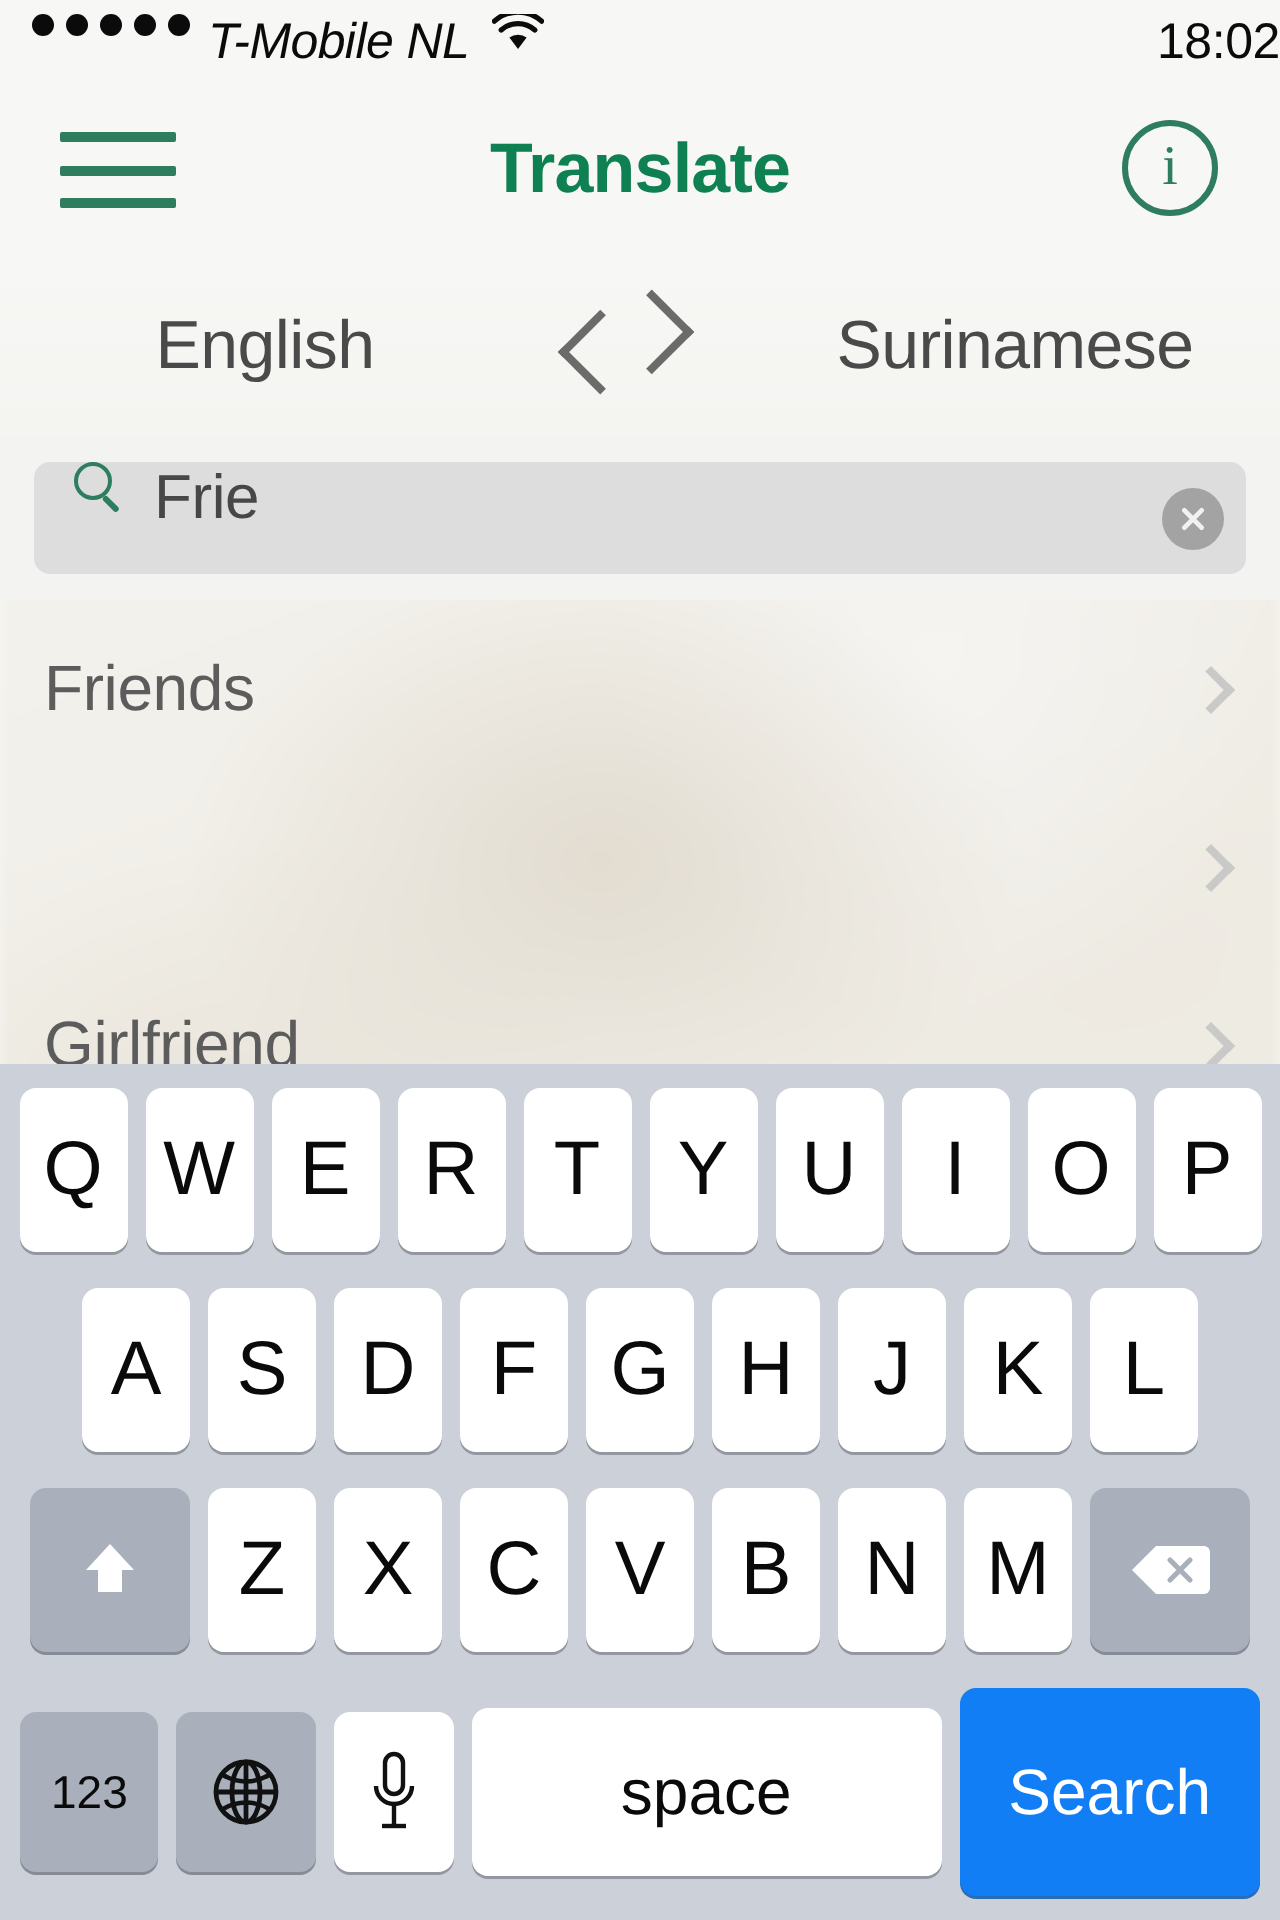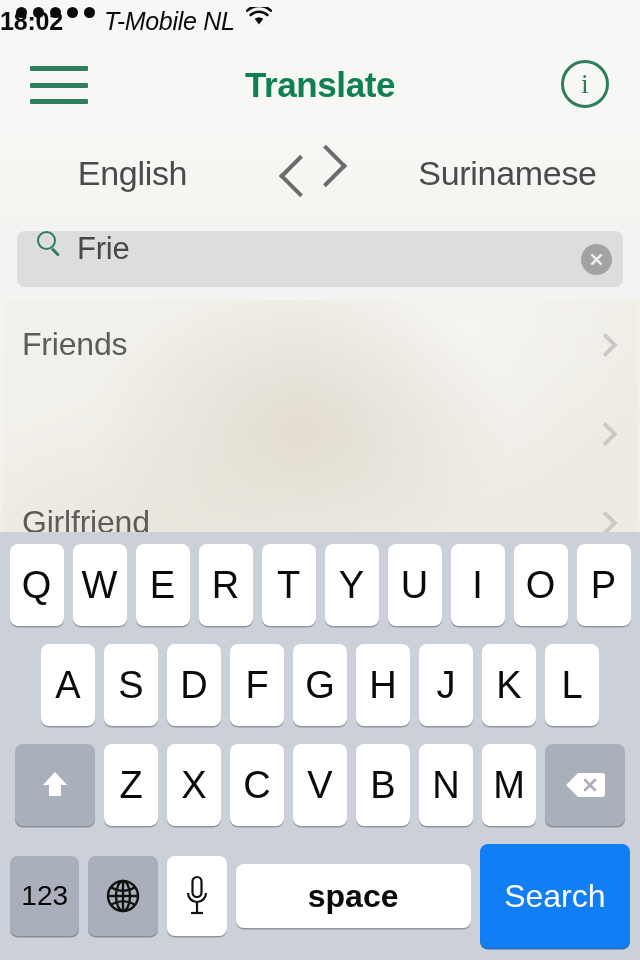--- a/index.html
+++ b/index.html
@@ -31,22 +31,22 @@
     display:flex; align-items:center;
     padding:0 16px;
     z-index:5;
   }
   .sb-left { display:flex; align-items:flex-start; gap:9px;font-style:italic; }
   .dots { display:flex; gap:6px; align-items:center; }
   .dots i { width:11px; height:11px; border-radius:50%; background:#0b0b0b; display:block; }
   .carrier { font-size:25px; color:#0b0b0b; letter-spacing:-0.3px; }
   .wifi { width:26px; height:19px; position:relative; display:inline-block; margin-left:2px; }
   .sb-center {
-    position:absolute; left:0; right:0; text-align:left;
-    font-size:25px; font-weight:bold; color:#0b0b0b; letter-spacing:-0.2px;
+    position:absolute; left:0; right:0; text-align:right;
+    font-size:25px; font-weight:normal; color:#0b0b0b; letter-spacing:-0.2px;
   }
   .sb-right {
     margin-left:auto; display:flex; align-items:center; gap:7px; z-index:2;
   }
   .pct { font-size:25px; color:#0b0b0b; letter-spacing:-0.5px; }
   .battery {
     width:48px; height:23px; border:2.5px solid #0b0b0b; border-radius:5px;
     position:relative; padding:2px;
   }
   .battery .fill { width:100%; height:100%; background:#4ed964; border-radius:2px; }
@@ -175,24 +175,24 @@
     box-shadow:0 1.5px 0 rgba(136,141,150,0.85);
     font-size:38px; color:#0a0a0a; cursor:pointer;
     user-select:none;
   }
   .key.letter { width:54px; height:82px; }
   .key.dark {
     background:#a9b0bc; box-shadow:0 1.5px 0 rgba(126,132,142,0.9);
   }
   .key.shift { width:80px; height:82px; }
   .key.del   { width:80px; height:82px; }
-  .key.num   { width:72px; height:80px; font-size:28px; }
+  .key.num   { width:72px; height:80px; font-size:23px; }
   .key.globe { width:72px; height:80px; }
   .key.mic   { width:62px; height:80px; }
-  .key.space { width:244px; height:64px; font-size:32px; color:#0a0a0a;font-weight:bold; }
+  .key.space { width:244px; height:84px; font-size:32px; color:#0a0a0a; }
   .key.search{
     width:156px; height:104px; background:#127ef5; color:#ffffff; font-size:32px;
     box-shadow:0 1.5px 0 rgba(14,90,176,0.85);
   }
   .row4 { padding:0 10px; }
 </style>
 </head>
 <body>
 
 <div id="screen">

